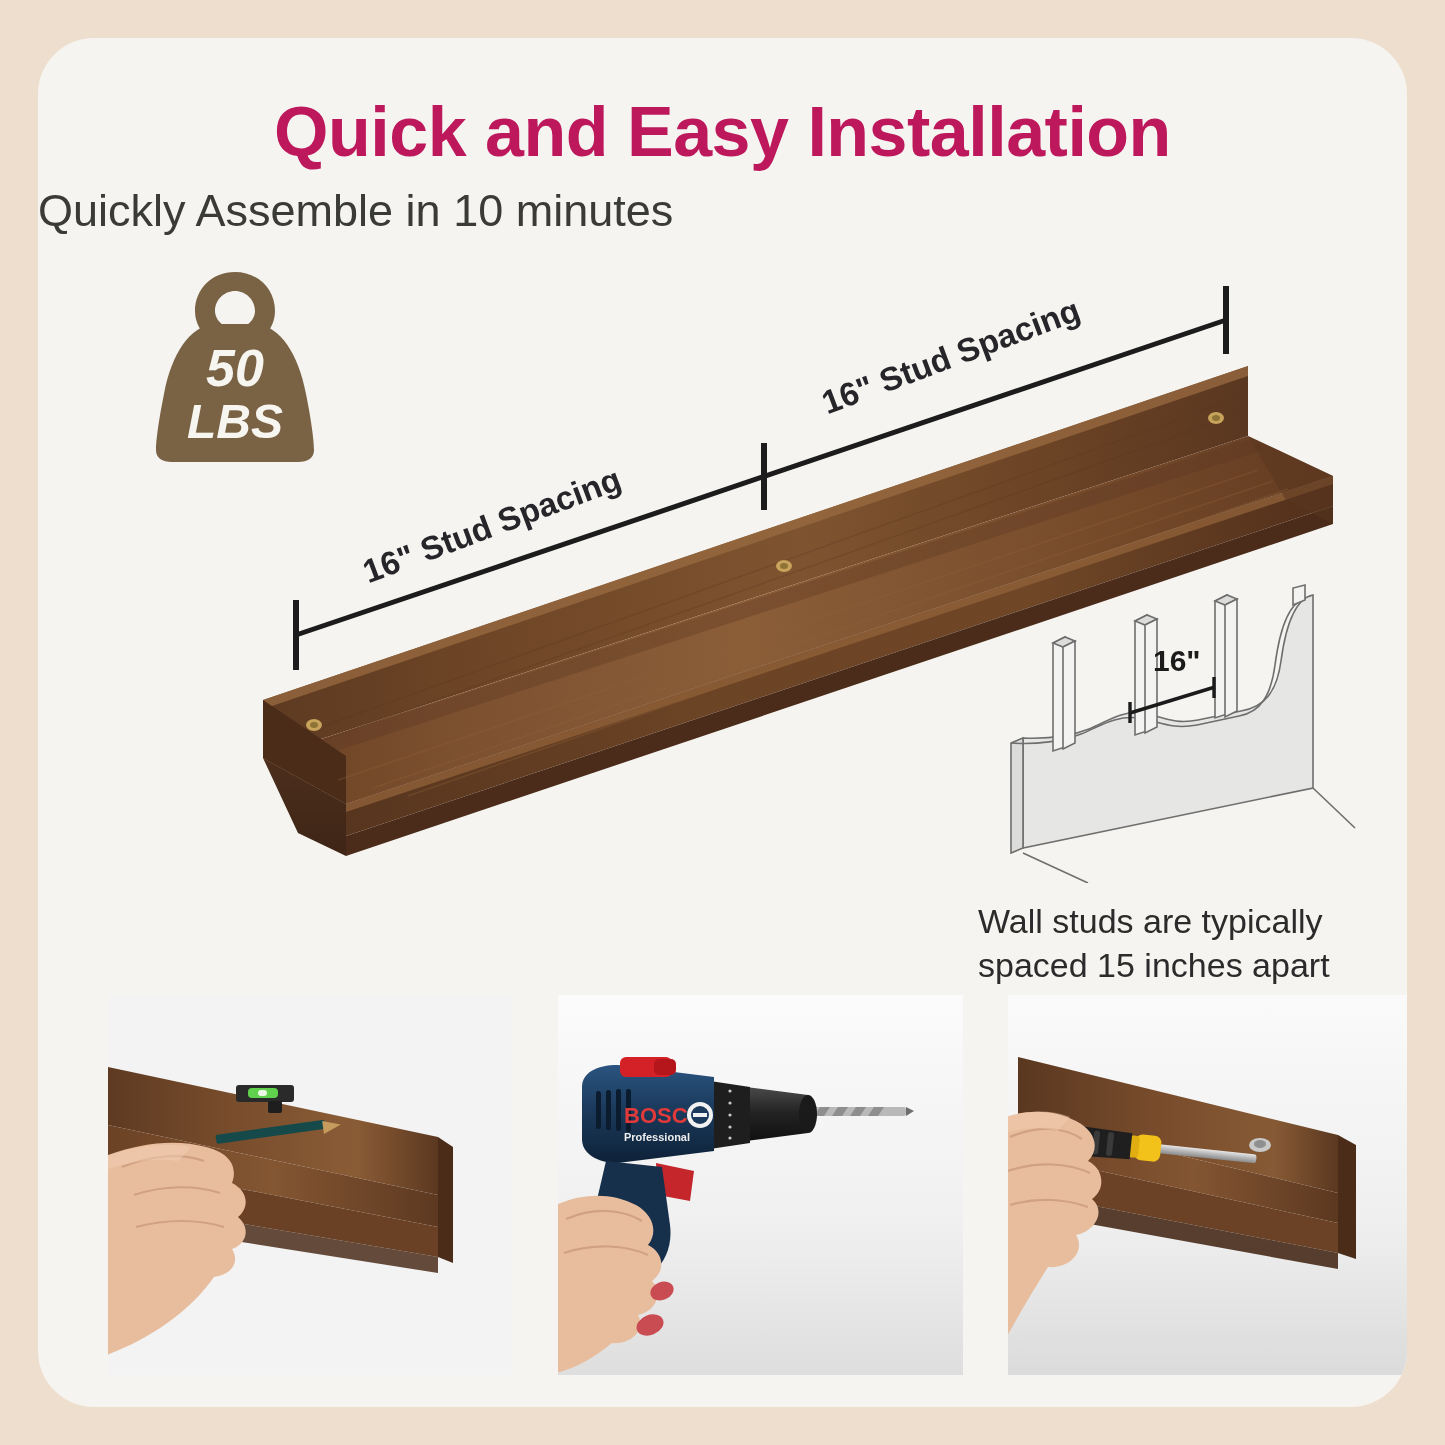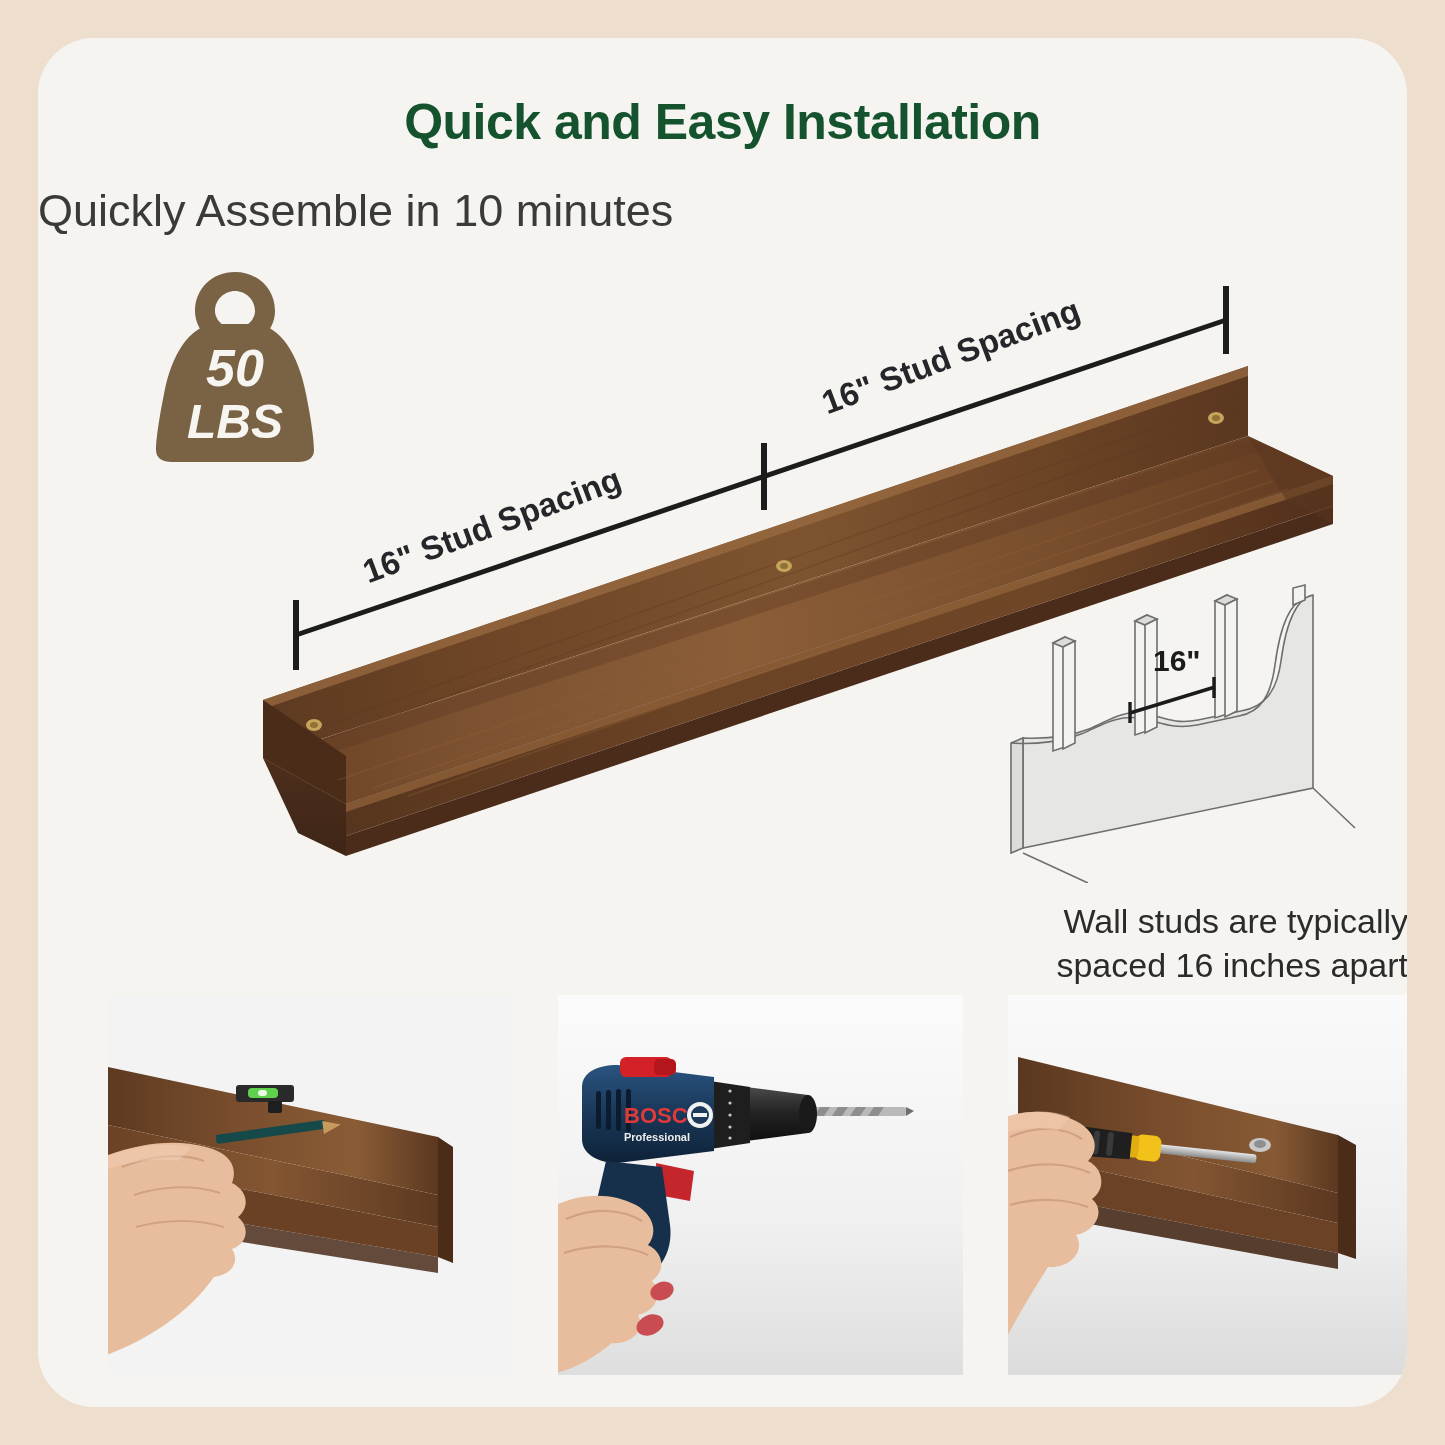--- a/index.html
+++ b/index.html
@@ -33,24 +33,24 @@
     overflow: hidden;
   }
 
   
   .title {
     position: absolute;
     left: 0;
     top: 58px;
     width: 100%;
     text-align: center;
-    font-size: 50px;
+    font-size: 70px;
     font-weight: 700;
     letter-spacing: -0.5px;
-    color: #14532d;
+    color: #be185d;
     line-height: 1.05;
     white-space: nowrap;
   }
   .subtitle {
     position: absolute;
     left: 0;
     top: 148px;
     width: 100%;
     text-align: left;
     font-size: 45px;
@@ -134,21 +134,21 @@
     font-size: 30px;
     font-weight: 700;
     fill: #1B1B1B;
   }
 
   .stud-caption {
     position: absolute;
     left: 940px;
     top: 862px;
     width: 430px;
-    text-align: right;
+    text-align: left;
     font-size: 34px;
     font-weight: 400;
     color: #2B2B2B;
     line-height: 1.28;
   }
 
   
   .photo-row {
     position: absolute;
     left: 70px;
@@ -329,21 +329,21 @@
           <line class="sd-dim" x1="137" y1="119" x2="137" y2="140"></line>
           <line class="sd-dim" x1="221" y1="94" x2="221" y2="115"></line>
         </g>
         <text class="sd-text" x="160" y="88">16"</text>
       </svg>
 
     </div>
 
     <div class="stud-caption">
       <div>Wall studs are typically</div>
-      <div>spaced 16 inches apart</div>
+      <div>spaced 15 inches apart</div>
     </div>
 
     <div class="photo-row">
 
       <div class="photo">
         <svg viewBox="0 0 405 380" preserveAspectRatio="xMidYMid slice" aria-hidden="true">
           <defs>
             <linearGradient id="w1" x1="0" y1="0" x2="0" y2="1">
               <stop offset="0%" stop-color="#FAFAFA"></stop>
               <stop offset="58%" stop-color="#F1F1F1"></stop>

